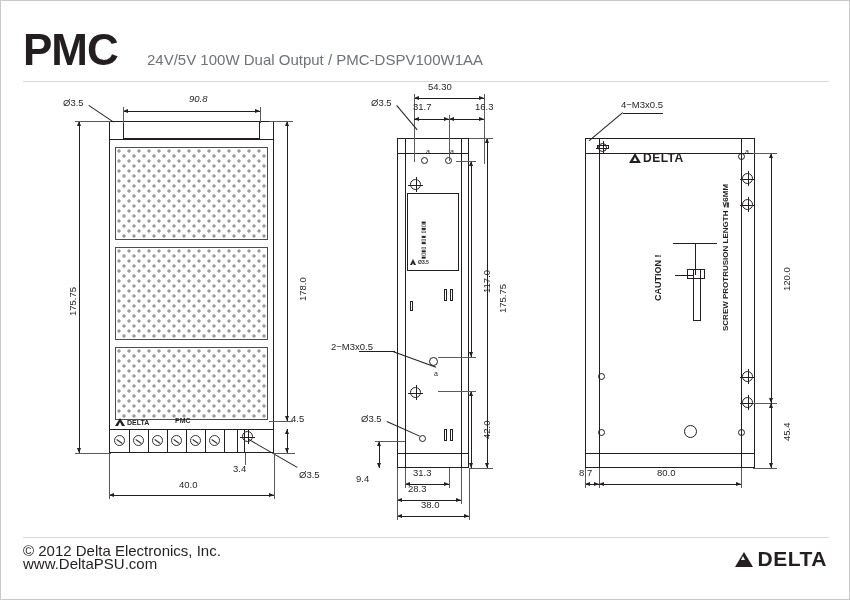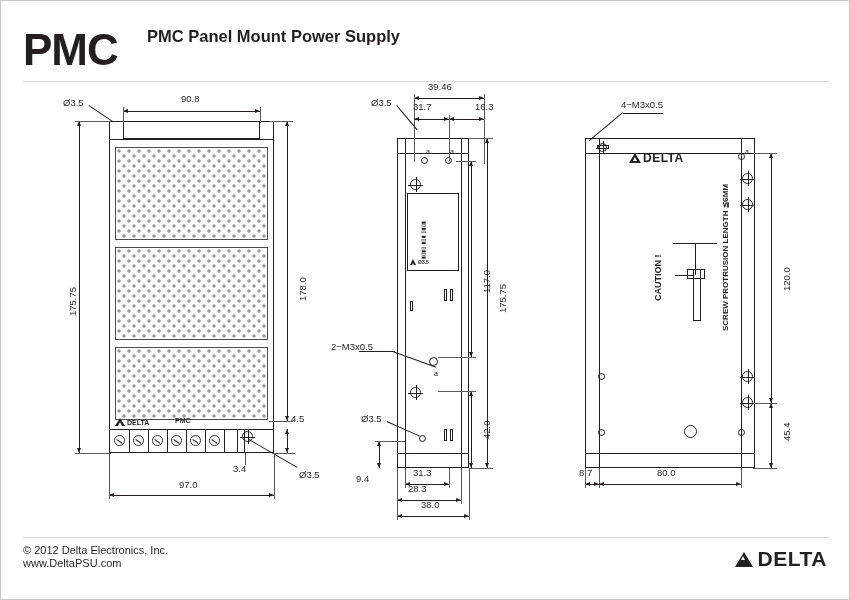--- a/index.html
+++ b/index.html
@@ -35,21 +35,21 @@
     position:absolute;left:22px;top:80px;width:806px;height:1px;
     background:#d9d9d9;
   }
   
   .footer-rule{
     position:absolute;left:22px;top:536px;width:806px;height:1px;
     background:#d9d9d9;
   }
   .copyright{
     position:absolute;left:22px;top:543px;
-    font-size:11px;line-height:13px;color:#231f20;
+    font-size:15px;line-height:13px;color:#231f20;
   }
   .delta-footer{
     position:absolute;right:22px;top:546px;
     display:flex;align-items:center;gap:5px;
   }
   .delta-footer .dname{
     font-size:21px;font-weight:bold;letter-spacing:0.5px;color:#231f20;
   }
   
   .ln{position:absolute;background:#231f20;}
@@ -145,21 +145,21 @@
   .tiny-label{
     position:absolute;font-size:5.5px;color:#231f20;
   }
 </style>
 </head>
 <body>
 
 <div class="page">
 
   <div class="logo">PMC</div>
-  <div class="title">PMC Panel Mount Power Supply</div>
+  <div class="subtitle">24V/5V 100W Dual Output / PMC-DSPV100W1AA</div>
   <div class="hrule"></div>
 
   <div class="box" style="left:108px;top:120px;width:165px;height:332px;"></div>
 
   <div class="ln h1" style="left:108px;top:138px;width:165px;"></div>
   <div class="ln h1" style="left:122px;top:120px;width:137px;height:1px;"></div>
   <div class="box" style="left:122px;top:120px;width:137px;height:18px;"></div>
 
   <div class="vent" style="left:114px;top:146px;width:153px;height:93px;"></div>
   <div class="vent" style="left:114px;top:246px;width:153px;height:93px;"></div>
@@ -184,21 +184,21 @@
   <div class="ln v1" style="left:185px;top:428px;height:24px;"></div>
   <div class="ln v1" style="left:204px;top:428px;height:24px;"></div>
   <div class="ln v1" style="left:223px;top:428px;height:24px;"></div>
 
   <div class="target" style="left:241px;top:430px;width:11px;height:11px;"></div>
   <div class="box" style="left:236px;top:428px;width:37px;height:24px;"></div>
 
   <div class="lbl" style="left:62px;top:96px;">Ø3.5</div>
   <div class="leader" style="left:88px;top:104px;width:30px;transform:rotate(34deg);"></div>
 
-  <div class="lbl" style="left:180px;top:92px;">90.8</div>
+  <div class="lbl" style="left:188px;top:92px;font-style:italic;">90.8</div>
   <div class="dimarrow" style="left:122px;top:110px;width:137px;"></div>
   <div class="ln v1 thin" style="left:122px;top:106px;height:16px;"></div>
   <div class="ln v1 thin" style="left:259px;top:106px;height:16px;"></div>
 
   <div class="lblv" style="left:66px;top:315px;">175.75</div>
   <div class="dimarrowv" style="left:78px;top:120px;height:332px;"></div>
   <div class="ln h1 thin" style="left:74px;top:120px;width:36px;"></div>
   <div class="ln h1 thin" style="left:74px;top:452px;width:36px;"></div>
 
   <div class="lblv" style="left:296px;top:300px;">178.0</div>
@@ -209,21 +209,21 @@
   <div class="lbl" style="left:290px;top:412px;">4.5</div>
   <div class="dimarrowv" style="left:286px;top:428px;height:24px;"></div>
   <div class="ln h1 thin" style="left:274px;top:452px;width:20px;"></div>
 
   <div class="lbl" style="left:232px;top:462px;">3.4</div>
   <div class="ln v1 thin" style="left:244px;top:452px;height:12px;"></div>
 
   <div class="lbl" style="left:298px;top:468px;">Ø3.5</div>
   <div class="leader" style="left:248px;top:438px;width:56px;transform:rotate(30deg);"></div>
 
-  <div class="lbl" style="left:178px;top:478px;">97.0</div>
+  <div class="lbl" style="left:178px;top:478px;">40.0</div>
   <div class="dimarrow" style="left:108px;top:494px;width:165px;"></div>
   <div class="ln v1 thin" style="left:108px;top:452px;height:46px;"></div>
   <div class="ln v1 thin" style="left:273px;top:452px;height:46px;"></div>
 
   <div class="box" style="left:396px;top:137px;width:72px;height:330px;"></div>
   <div class="ln v1" style="left:404px;top:137px;height:330px;"></div>
   <div class="ln v1" style="left:460px;top:137px;height:330px;"></div>
   <div class="ln h1" style="left:396px;top:152px;width:72px;"></div>
   <div class="ln h1" style="left:396px;top:452px;width:72px;"></div>
 
@@ -244,21 +244,21 @@
   <div class="target" style="left:409px;top:386px;width:11px;height:11px;"></div>
   <div class="hole" style="left:420px;top:156px;width:7px;height:7px;"></div>
   <div class="hole" style="left:444px;top:156px;width:7px;height:7px;"></div>
   <div class="hole" style="left:428px;top:356px;width:9px;height:9px;"></div>
   <div class="hole" style="left:418px;top:434px;width:7px;height:7px;"></div>
 
   <div class="lbl" style="left:425px;top:147px;font-size:7px;">a</div>
   <div class="lbl" style="left:449px;top:147px;font-size:7px;">a</div>
   <div class="lbl" style="left:433px;top:369px;font-size:7px;">a</div>
 
-  <div class="lbl" style="left:427px;top:80px;">39.46</div>
+  <div class="lbl" style="left:427px;top:80px;">54.30</div>
   <div class="dimarrow" style="left:413px;top:97px;width:70px;"></div>
   <div class="ln v1 thin" style="left:413px;top:93px;height:68px;"></div>
   <div class="ln v1 thin" style="left:483px;top:93px;height:70px;"></div>
 
   <div class="lbl" style="left:412px;top:100px;">31.7</div>
   <div class="lbl" style="left:474px;top:100px;">16.3</div>
   <div class="dimarrow" style="left:413px;top:118px;width:35px;"></div>
   <div class="dimarrow" style="left:448px;top:118px;width:35px;"></div>
   <div class="ln v1 thin" style="left:448px;top:114px;height:46px;"></div>
 

